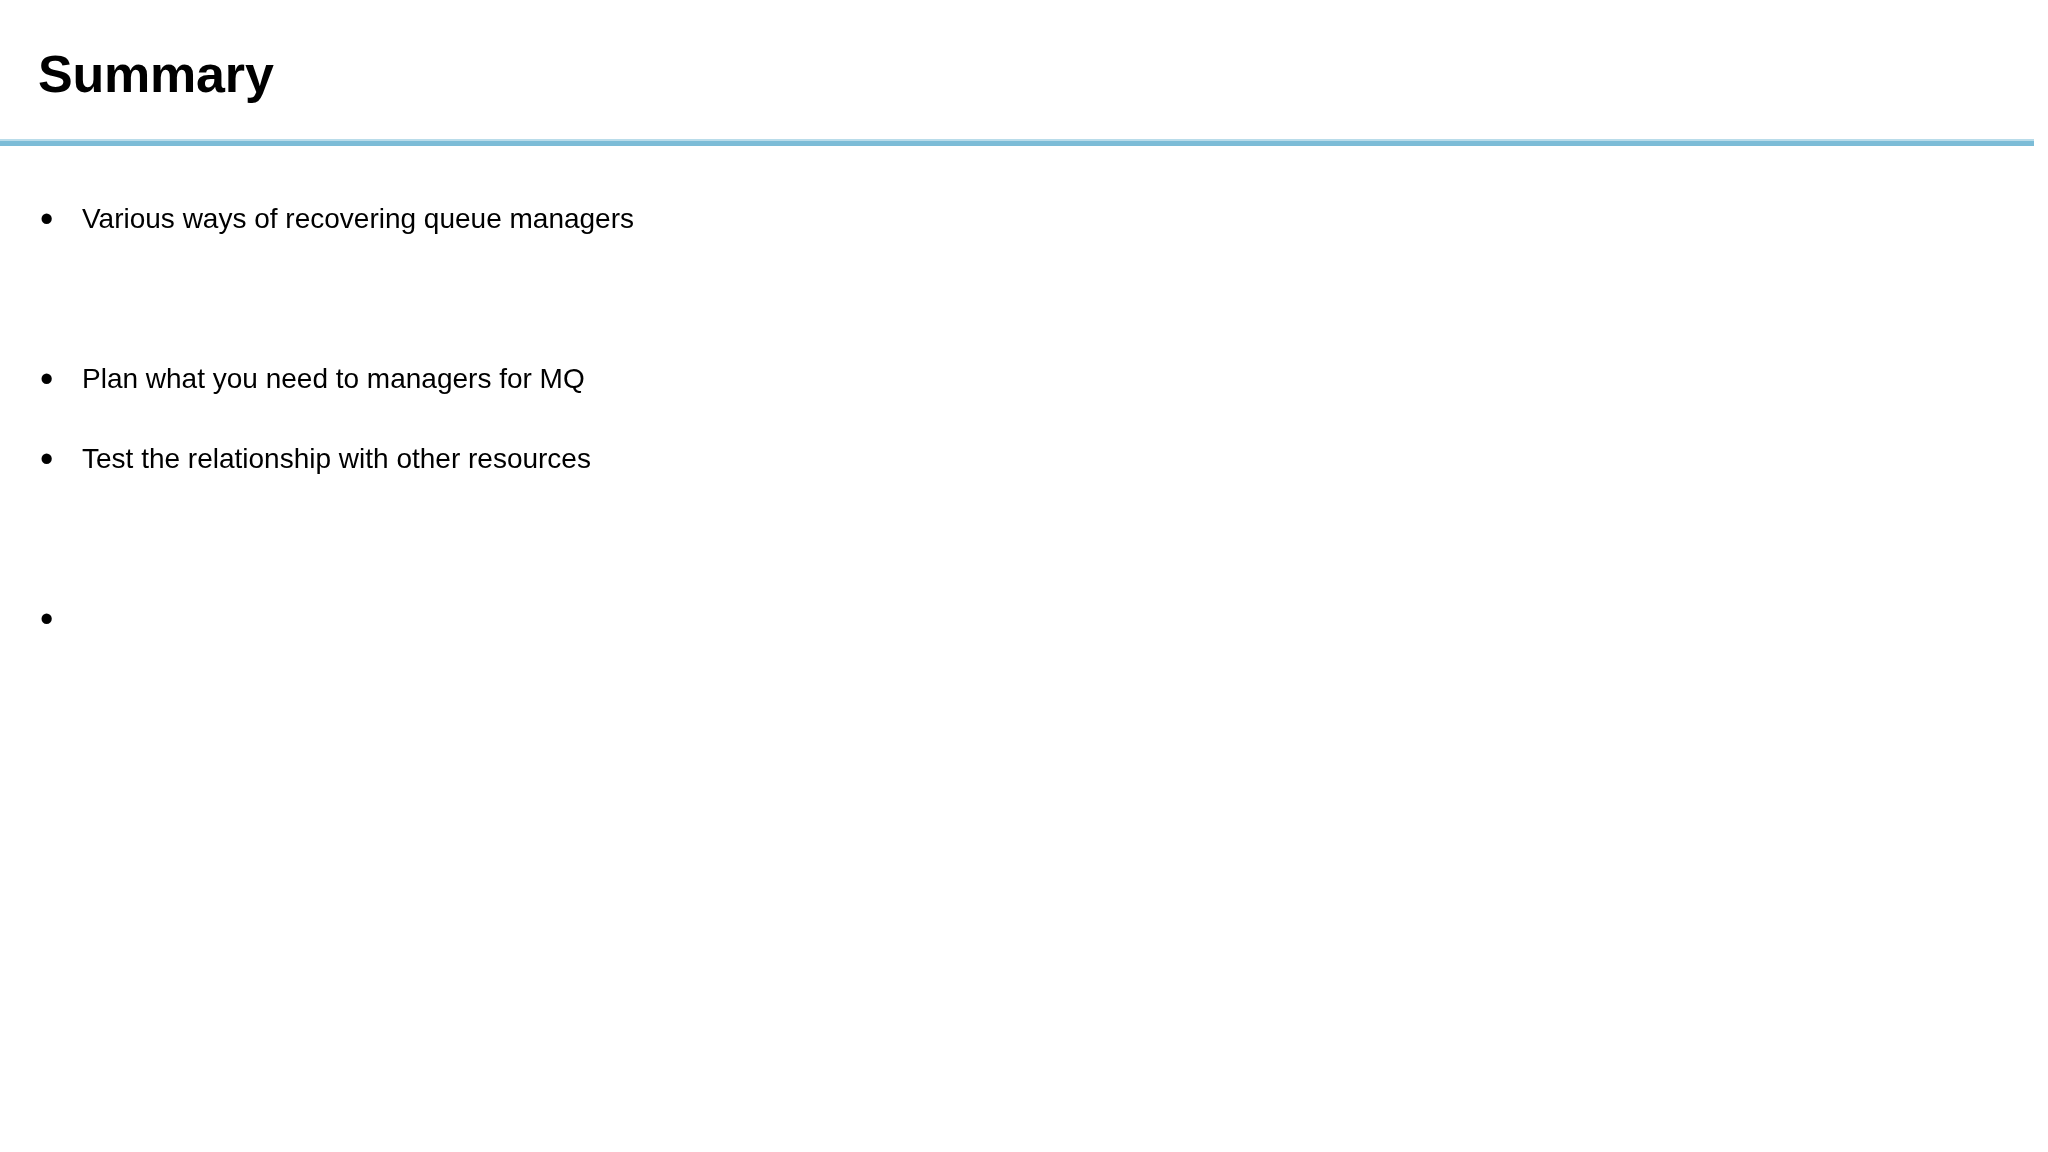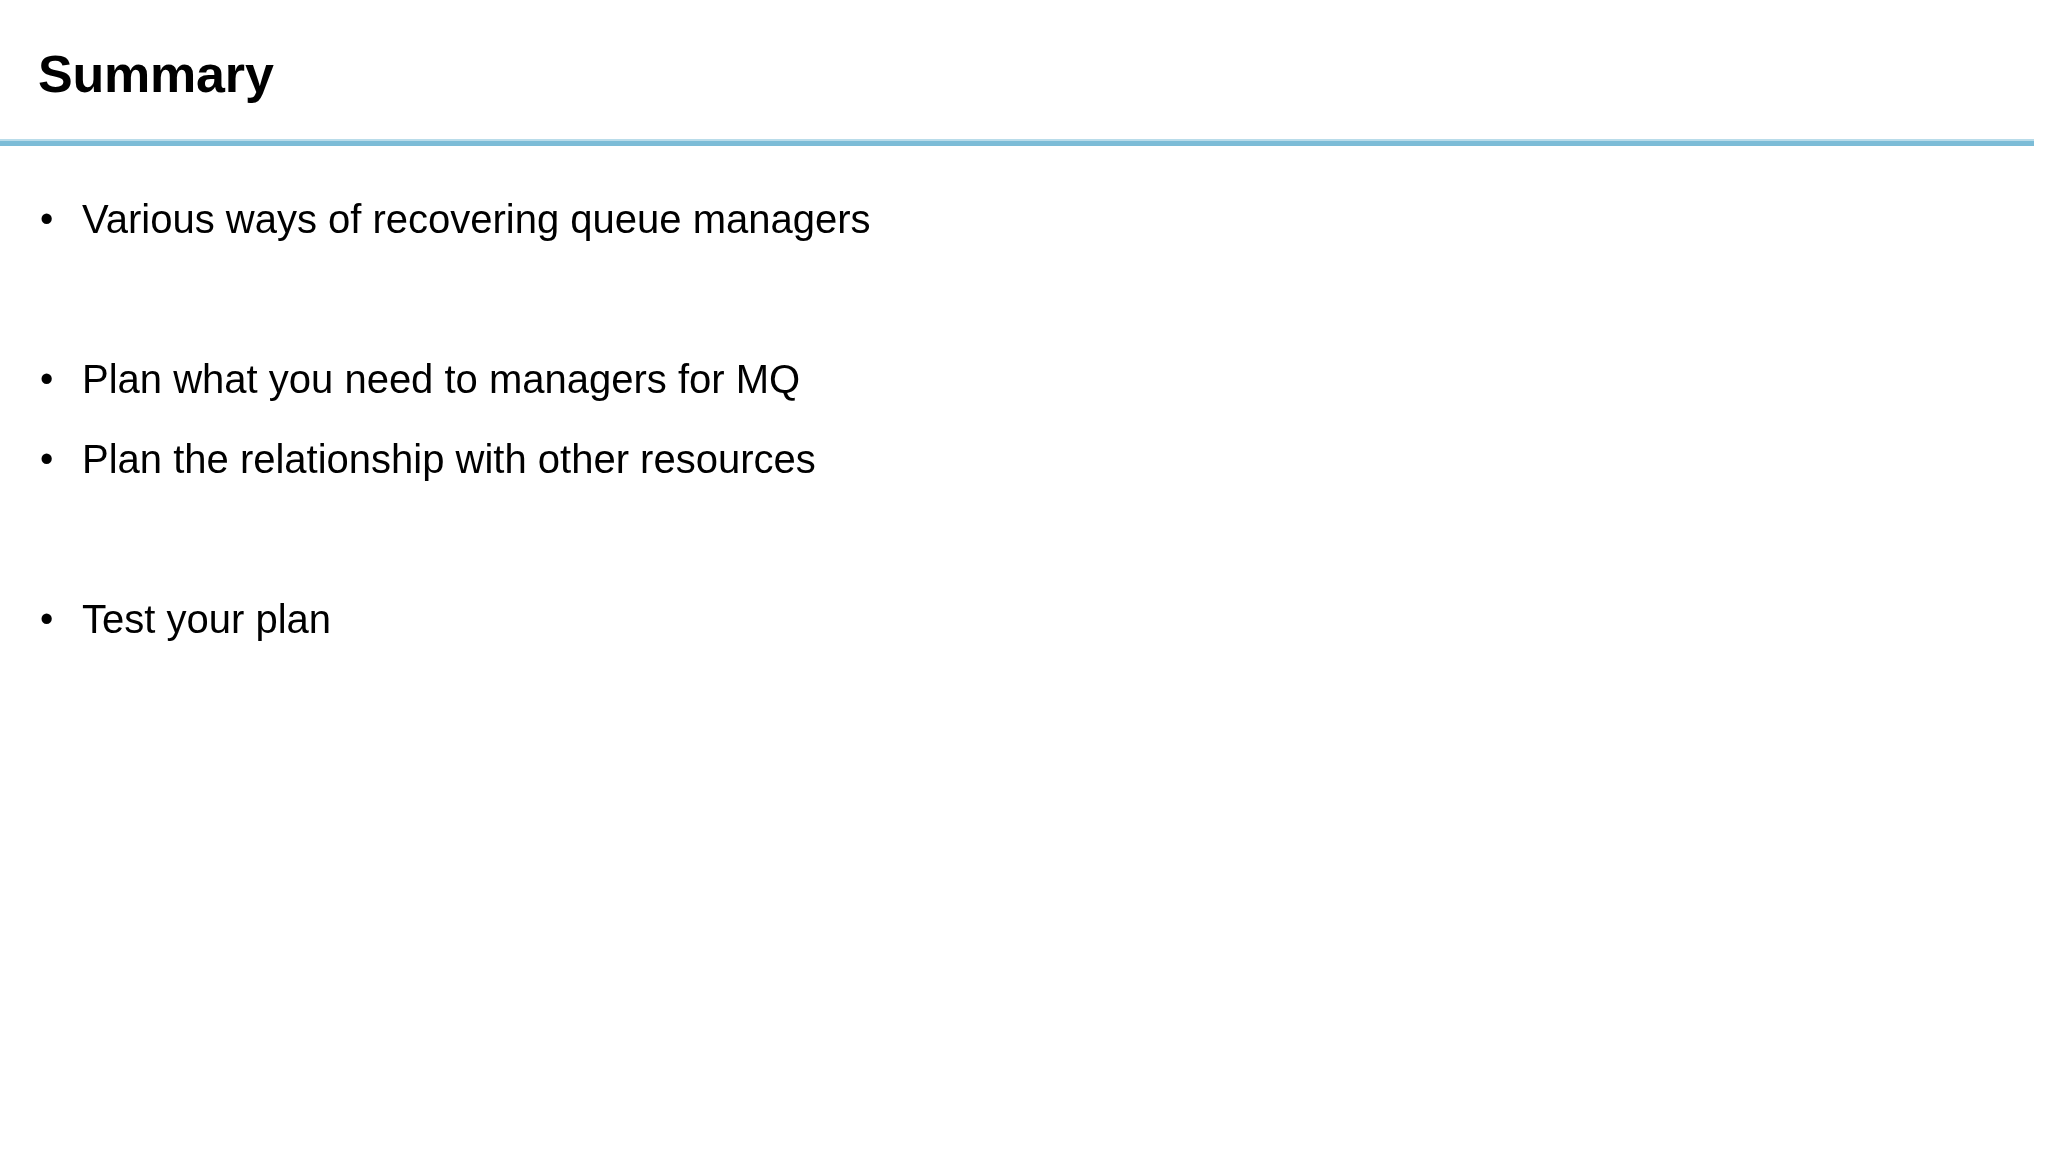--- a/index.html
+++ b/index.html
@@ -73,21 +73,21 @@
   .bullet-marker {
     flex: 0 0 auto;
     width: 42px;
     font-size: 38px;
     line-height: 52px;
     color: #000000;
     text-align: left;
   }
   .bullet-text {
     flex: 0 1 auto;
-    font-size: 40px;
+    font-size: 28px;
     line-height: 52px;
     color: #000000;
     white-space: nowrap;
   }
 </style>
 </head>
 <body>
 
 <div id="slide">
 
@@ -103,22 +103,21 @@
       <span class="bullet-text">Various ways of recovering queue managers</span>
     </div>
 
     <div class="bullet-row">
       <span class="bullet-marker">•</span>
       <span class="bullet-text">Plan what you need to managers for MQ</span>
     </div>
 
     <div class="bullet-row spacer-after">
       <span class="bullet-marker">•</span>
-      <span class="bullet-text">Plan the relationship with other resources</span>
+      <span class="bullet-text">Test the relationship with other resources</span>
     </div>
 
     <div class="bullet-row">
       <span class="bullet-marker">•</span>
-      <span class="bullet-text">Test your plan</span>
     </div>
 
   </div>
 </div>
 
 </body></html>

